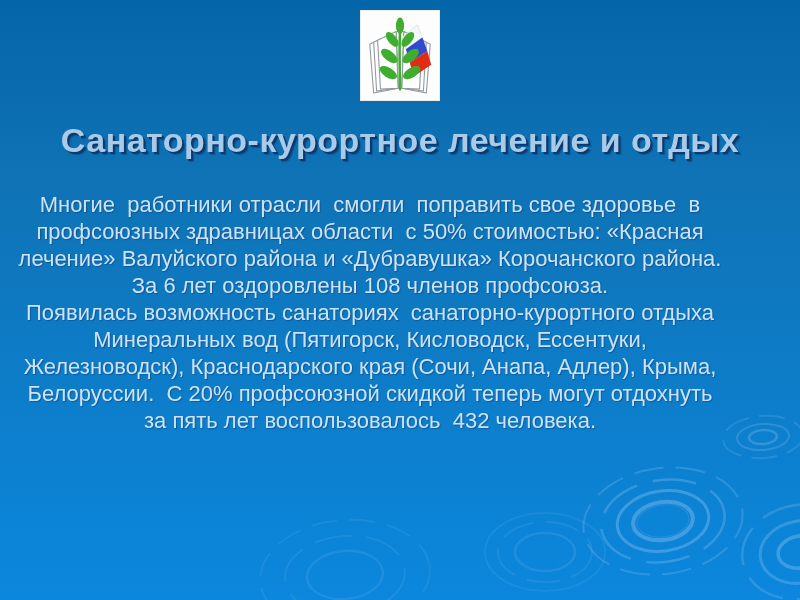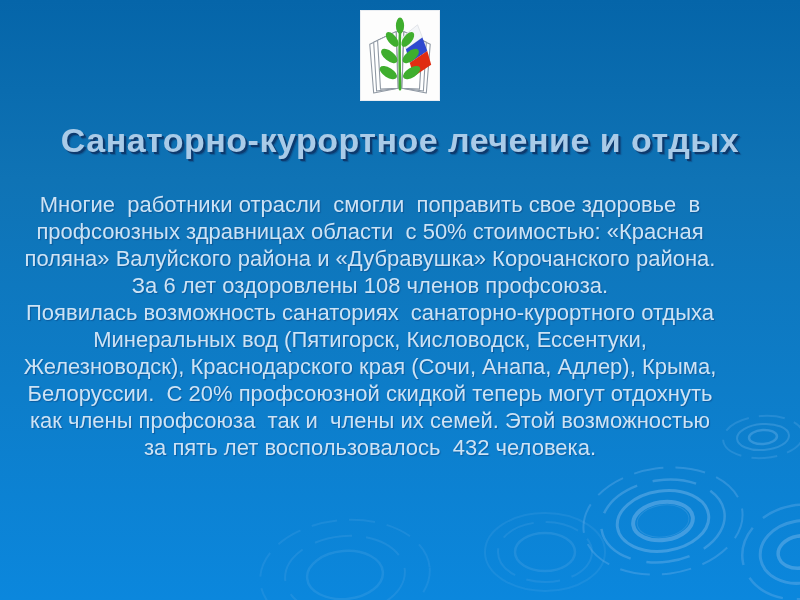--- a/index.html
+++ b/index.html
@@ -105,23 +105,22 @@
       <ellipse class="leaf" cx="28" cy="63" rx="5" ry="10" transform="rotate(-58 28 63)"></ellipse>
       <ellipse class="leaf" cx="52" cy="63" rx="5" ry="10" transform="rotate(58 52 63)"></ellipse>
     </svg>
   </div>
 
   <h1 class="title">Санаторно-курортное лечение и отдых</h1>
 
   <div class="body-text">
       <div class="line">Многие  работники отрасли  смогли  поправить свое здоровье  в</div>
       <div class="line">профсоюзных здравницах области  с 50% стоимостью: «Красная</div>
-      <div class="line">поляна» Валуйского района и «Дубравушка» Корочанского района.</div>
+      <div class="line">лечение» Валуйского района и «Дубравушка» Корочанского района.</div>
       <div class="line">За 6 лет оздоровлены 108 членов профсоюза.</div>
       <div class="line">Появилась возможность санаториях  санаторно-курортного отдыха</div>
       <div class="line">Минеральных вод (Пятигорск, Кисловодск, Ессентуки,</div>
       <div class="line">Железноводск), Краснодарского края (Сочи, Анапа, Адлер), Крыма,</div>
       <div class="line">Белоруссии.  С 20% профсоюзной скидкой теперь могут отдохнуть</div>
-      <div class="line">как члены профсоюза  так и  члены их семей. Этой возможностью</div>
       <div class="line">за пять лет воспользовалось  432 человека.</div>
     </div>
 
 </div>
 
 </body></html>

